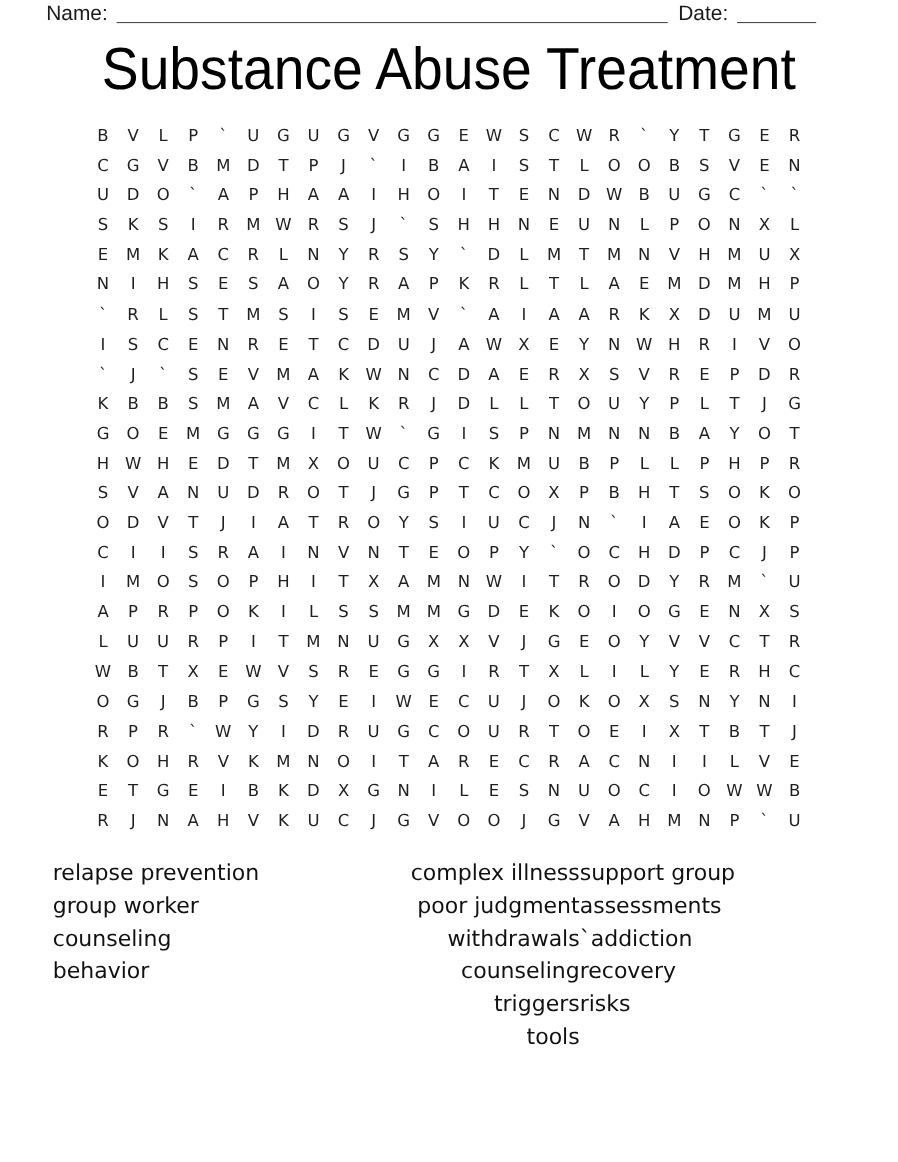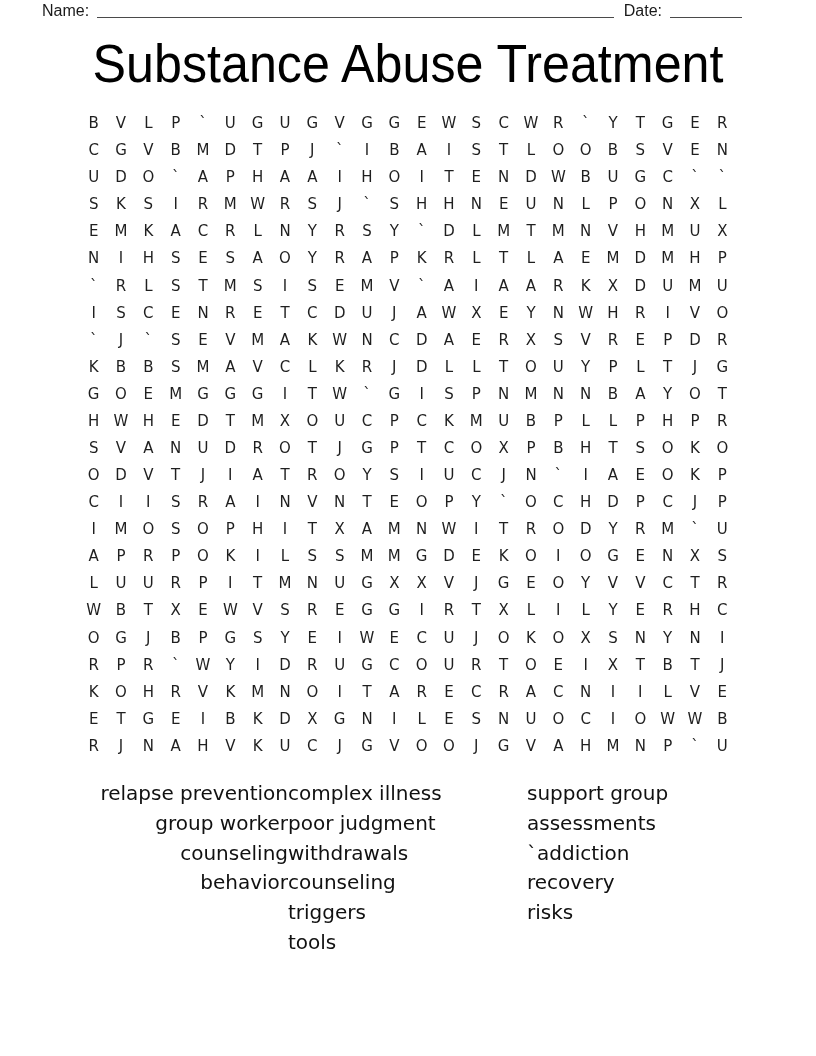--- a/index.html
+++ b/index.html
@@ -16,23 +16,23 @@
     overflow: hidden;
   }
 
   
   .sheet-header {
     position: absolute;
     left: 42px;
     top: 2px;
     width: 700px;
     display: flex;
-    align-items: flex-start;
+    align-items: center;
     font-family: "Liberation Sans", sans-serif;
-    font-size: 16px;
+    font-size: 19px;
     color: #1a1a1a;
   }
   .write-line {
     border-bottom: 1.6px solid #4a4a4a;
     height: 15px;
   }
   .name-line {
     flex: 1;
     margin: 0 10px 1px 8px;
   }
@@ -84,22 +84,22 @@
     position: absolute;
     left: 48px;
     top: 779px;
     width: 740px;
     display: flex;
     font-size: 20px;
     line-height: 29.8px;
     color: #111111;
   }
   .word-col { white-space: nowrap; }
-  .word-col.col1 { width: 240px; text-align: right; }
-  .word-col.col2 { width: 239px; }
+  .word-col.col1 { width: 240px; }
+  .word-col.col2 { width: 239px; text-align: right; }
   .word-col.col3 { flex: 1; }
 </style>
 </head>
 <body>
 
 <div class="sheet-header">
   <span>Name:</span>
   <span class="write-line name-line"></span>
   <span>Date:</span>
   <span class="write-line date-line"></span>

